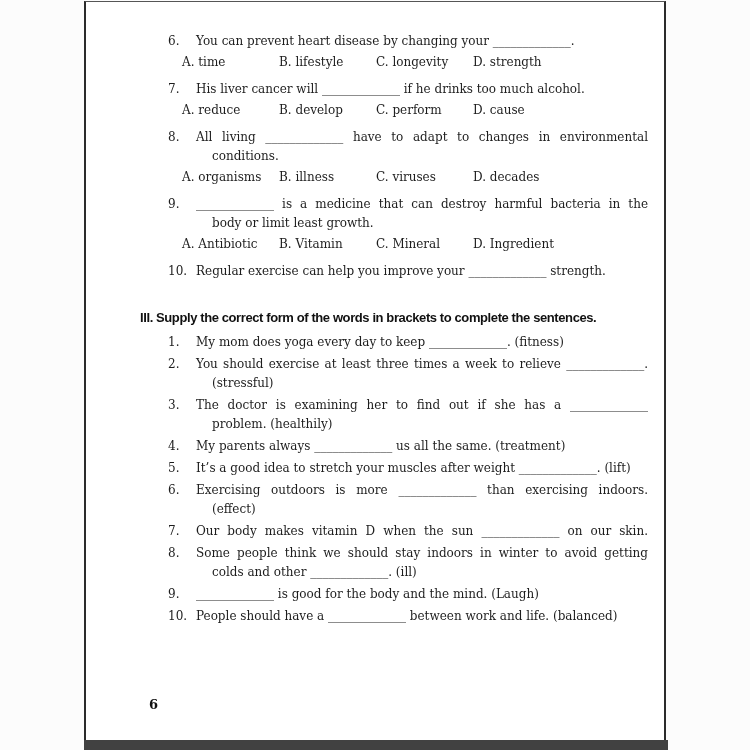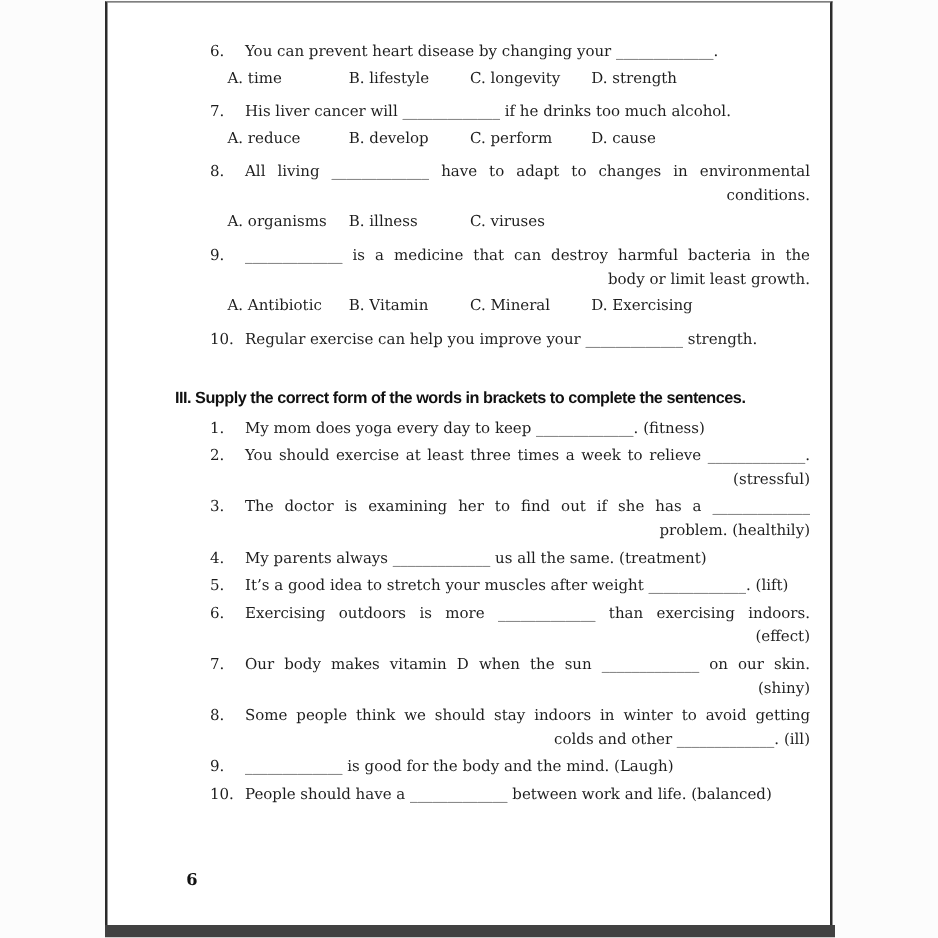--- a/index.html
+++ b/index.html
@@ -46,21 +46,21 @@
   }
   .mc-q { margin-left: 28px; margin-bottom: 8px; }
   .q-row { display: flex; }
   .q-num {
     flex: 0 0 28px;
     width: 28px;
   }
   .q-text { flex: 1 1 auto; min-width: 0; }
   .one-line { white-space: nowrap; }
   .jline { text-align: justify; text-align-last: justify; }
-  .lline { text-align: right; }
+  .lline { text-align: left; margin-left: 16px; }
   .opts {
     margin-left: 14px;
     margin-top: 2px;
     display: grid;
     grid-template-columns: 97px 97px 97px 1fr;
   }
   .section-title {
     margin: 28px 0 6px 0;
     font-family: "Liberation Sans", "DejaVu Sans", sans-serif;
     font-weight: bold;
@@ -122,36 +122,37 @@
           <span class="q-num">8.</span>
           <span class="q-text">
             <div class="jline">All living _____________ have to adapt to changes in environmental</div>
             <div class="lline">conditions.</div>
           </span>
         </div>
         <div class="opts">
           <span>A. organisms</span>
           <span>B. illness</span>
           <span>C. viruses</span>
+          <span>D. decades</span>
         </div>
       </div>
 
       <div class="mc-q">
         <div class="q-row">
           <span class="q-num">9.</span>
           <span class="q-text">
             <div class="jline">_____________ is a medicine that can destroy harmful bacteria in the</div>
             <div class="lline">body or limit least growth.</div>
           </span>
         </div>
         <div class="opts">
           <span>A. Antibiotic</span>
           <span>B. Vitamin</span>
           <span>C. Mineral</span>
-          <span>D. Exercising</span>
+          <span>D. Ingredient</span>
         </div>
       </div>
 
       <div class="mc-q">
         <div class="q-row">
           <span class="q-num">10.</span>
           <span class="q-text one-line">Regular exercise can help you improve your _____________ strength.</span>
         </div>
       </div>
 
@@ -193,21 +194,20 @@
         <div class="fill-text">
           <div class="jline">Exercising outdoors is more _____________ than exercising indoors.</div>
           <div class="lline">(effect)</div>
         </div>
       </div>
 
       <div class="fill-item">
         <span class="q-num">7.</span>
         <div class="fill-text">
           <div class="jline">Our body makes vitamin D when the sun _____________ on our skin.</div>
-          <div class="lline">(shiny)</div>
         </div>
       </div>
 
       <div class="fill-item">
         <span class="q-num">8.</span>
         <div class="fill-text">
           <div class="jline">Some people think we should stay indoors in winter to avoid getting</div>
           <div class="lline">colds and other _____________. (ill)</div>
         </div>
       </div>

